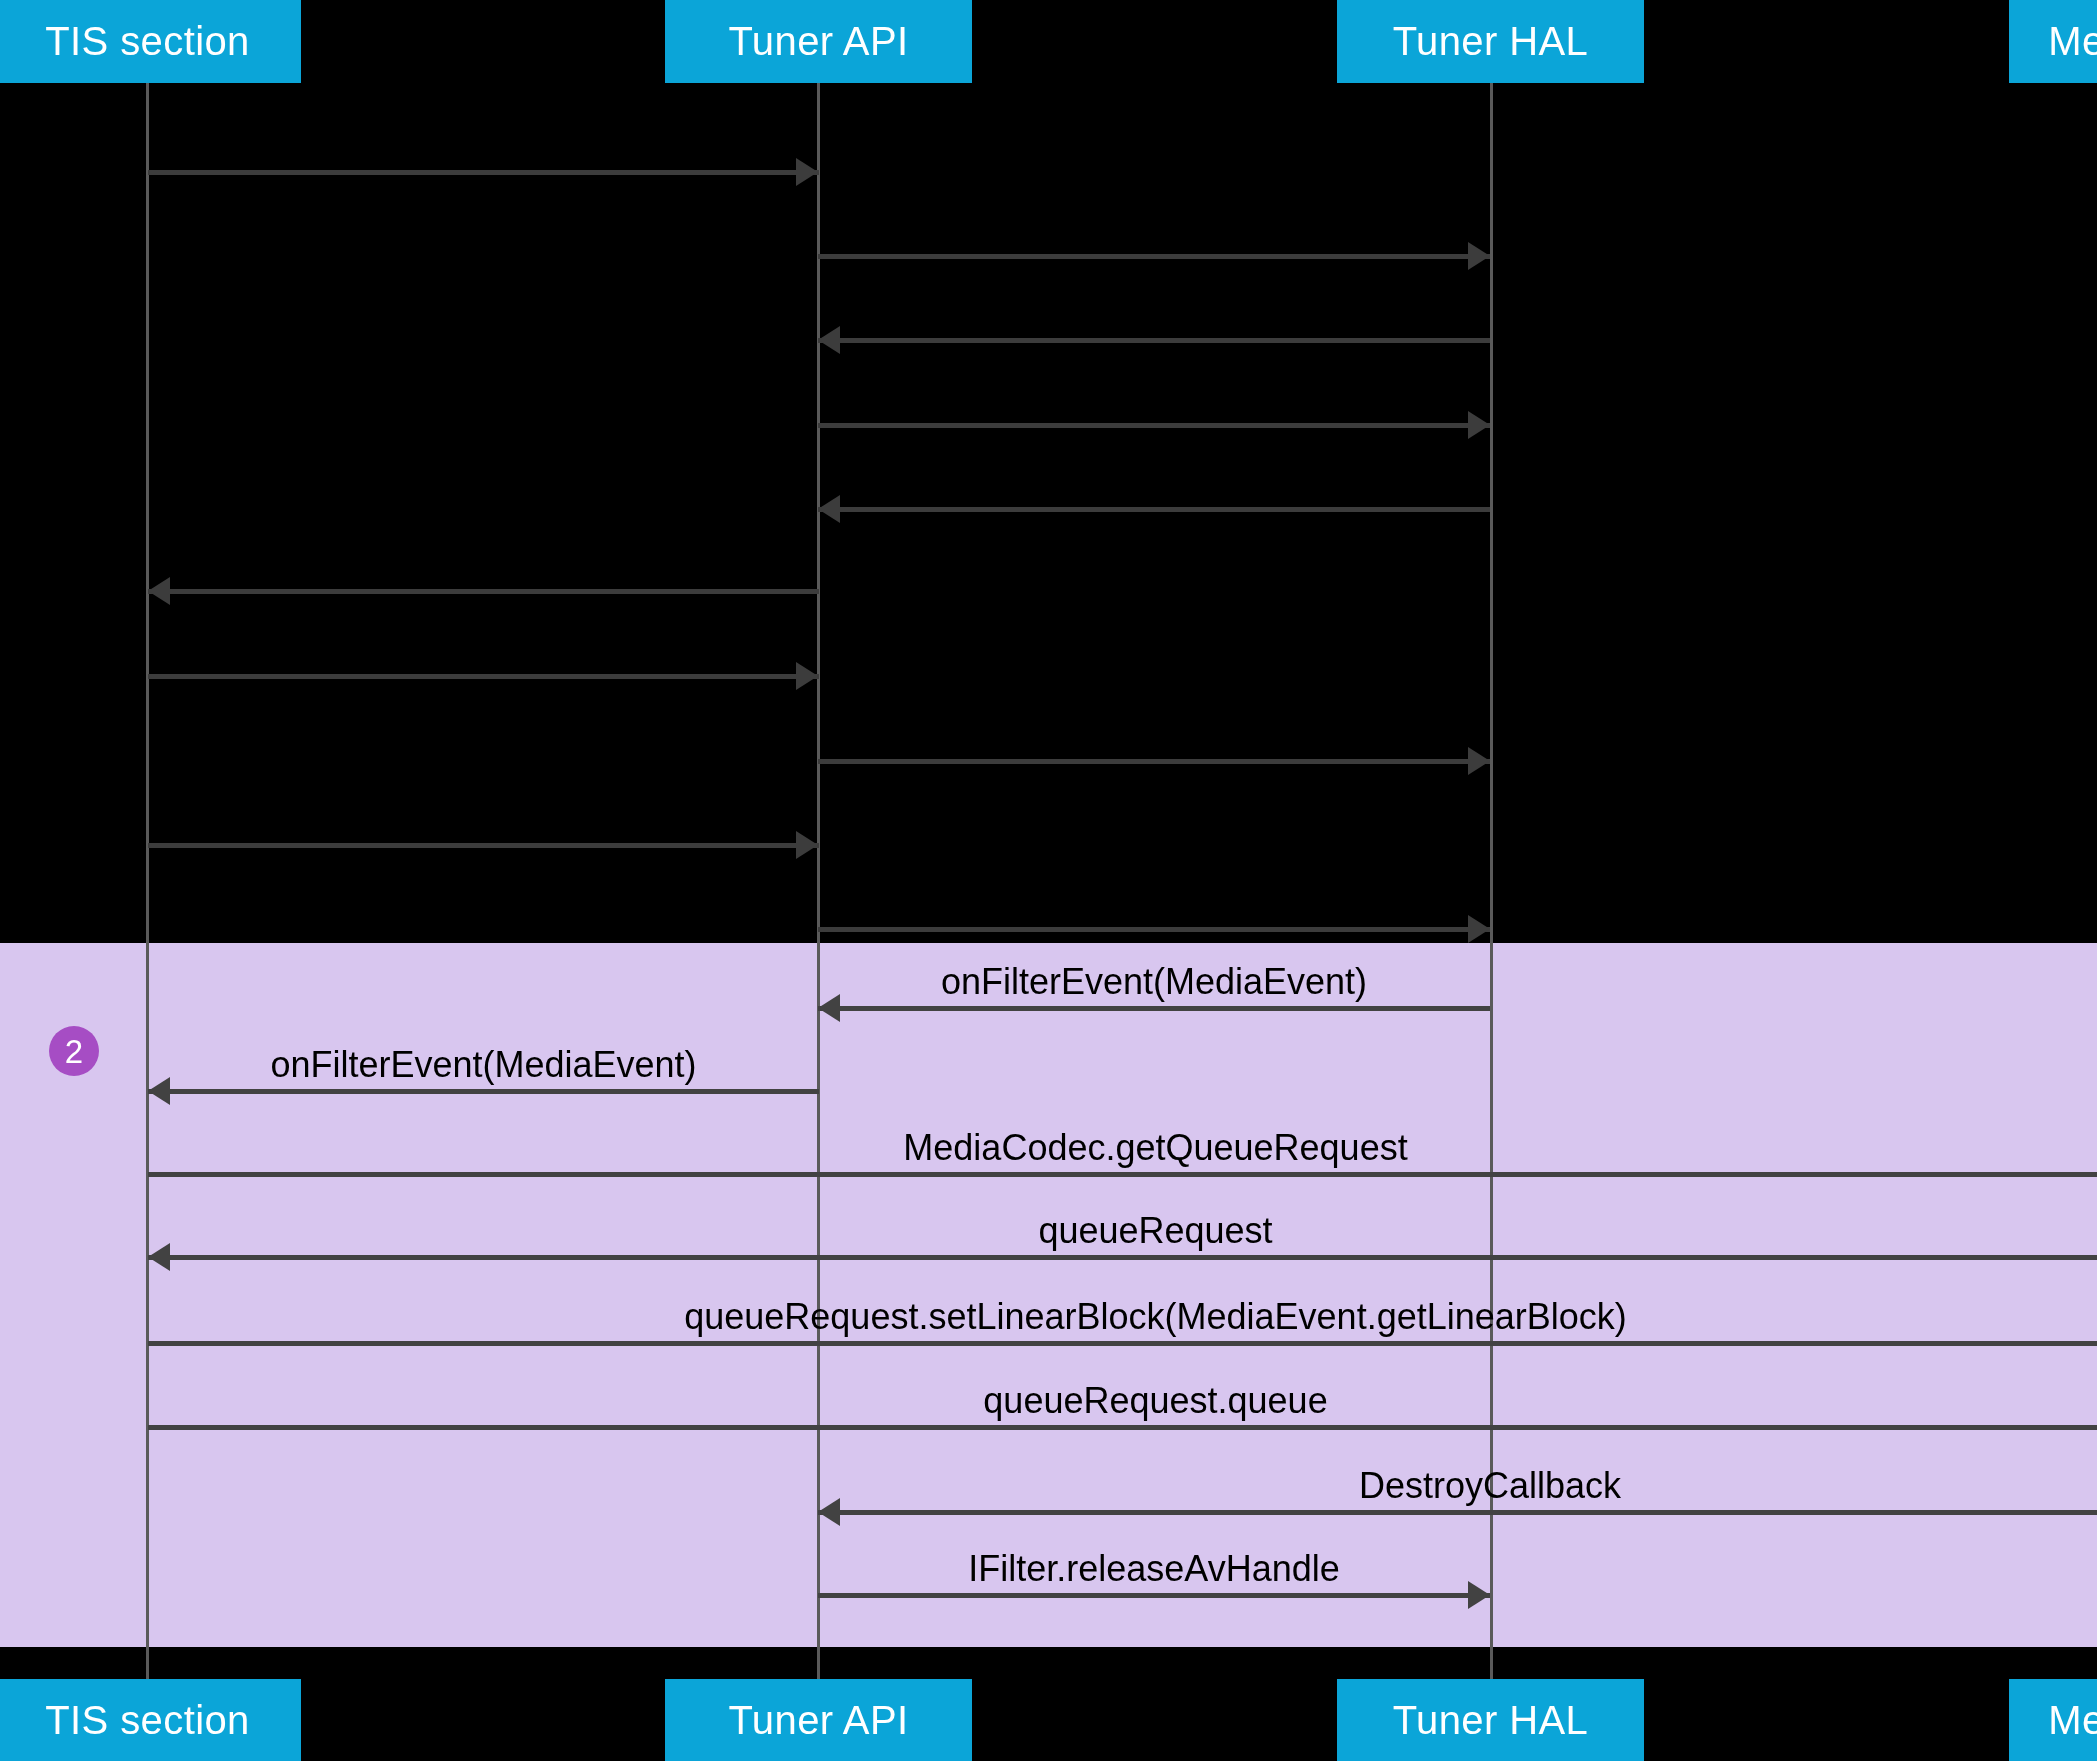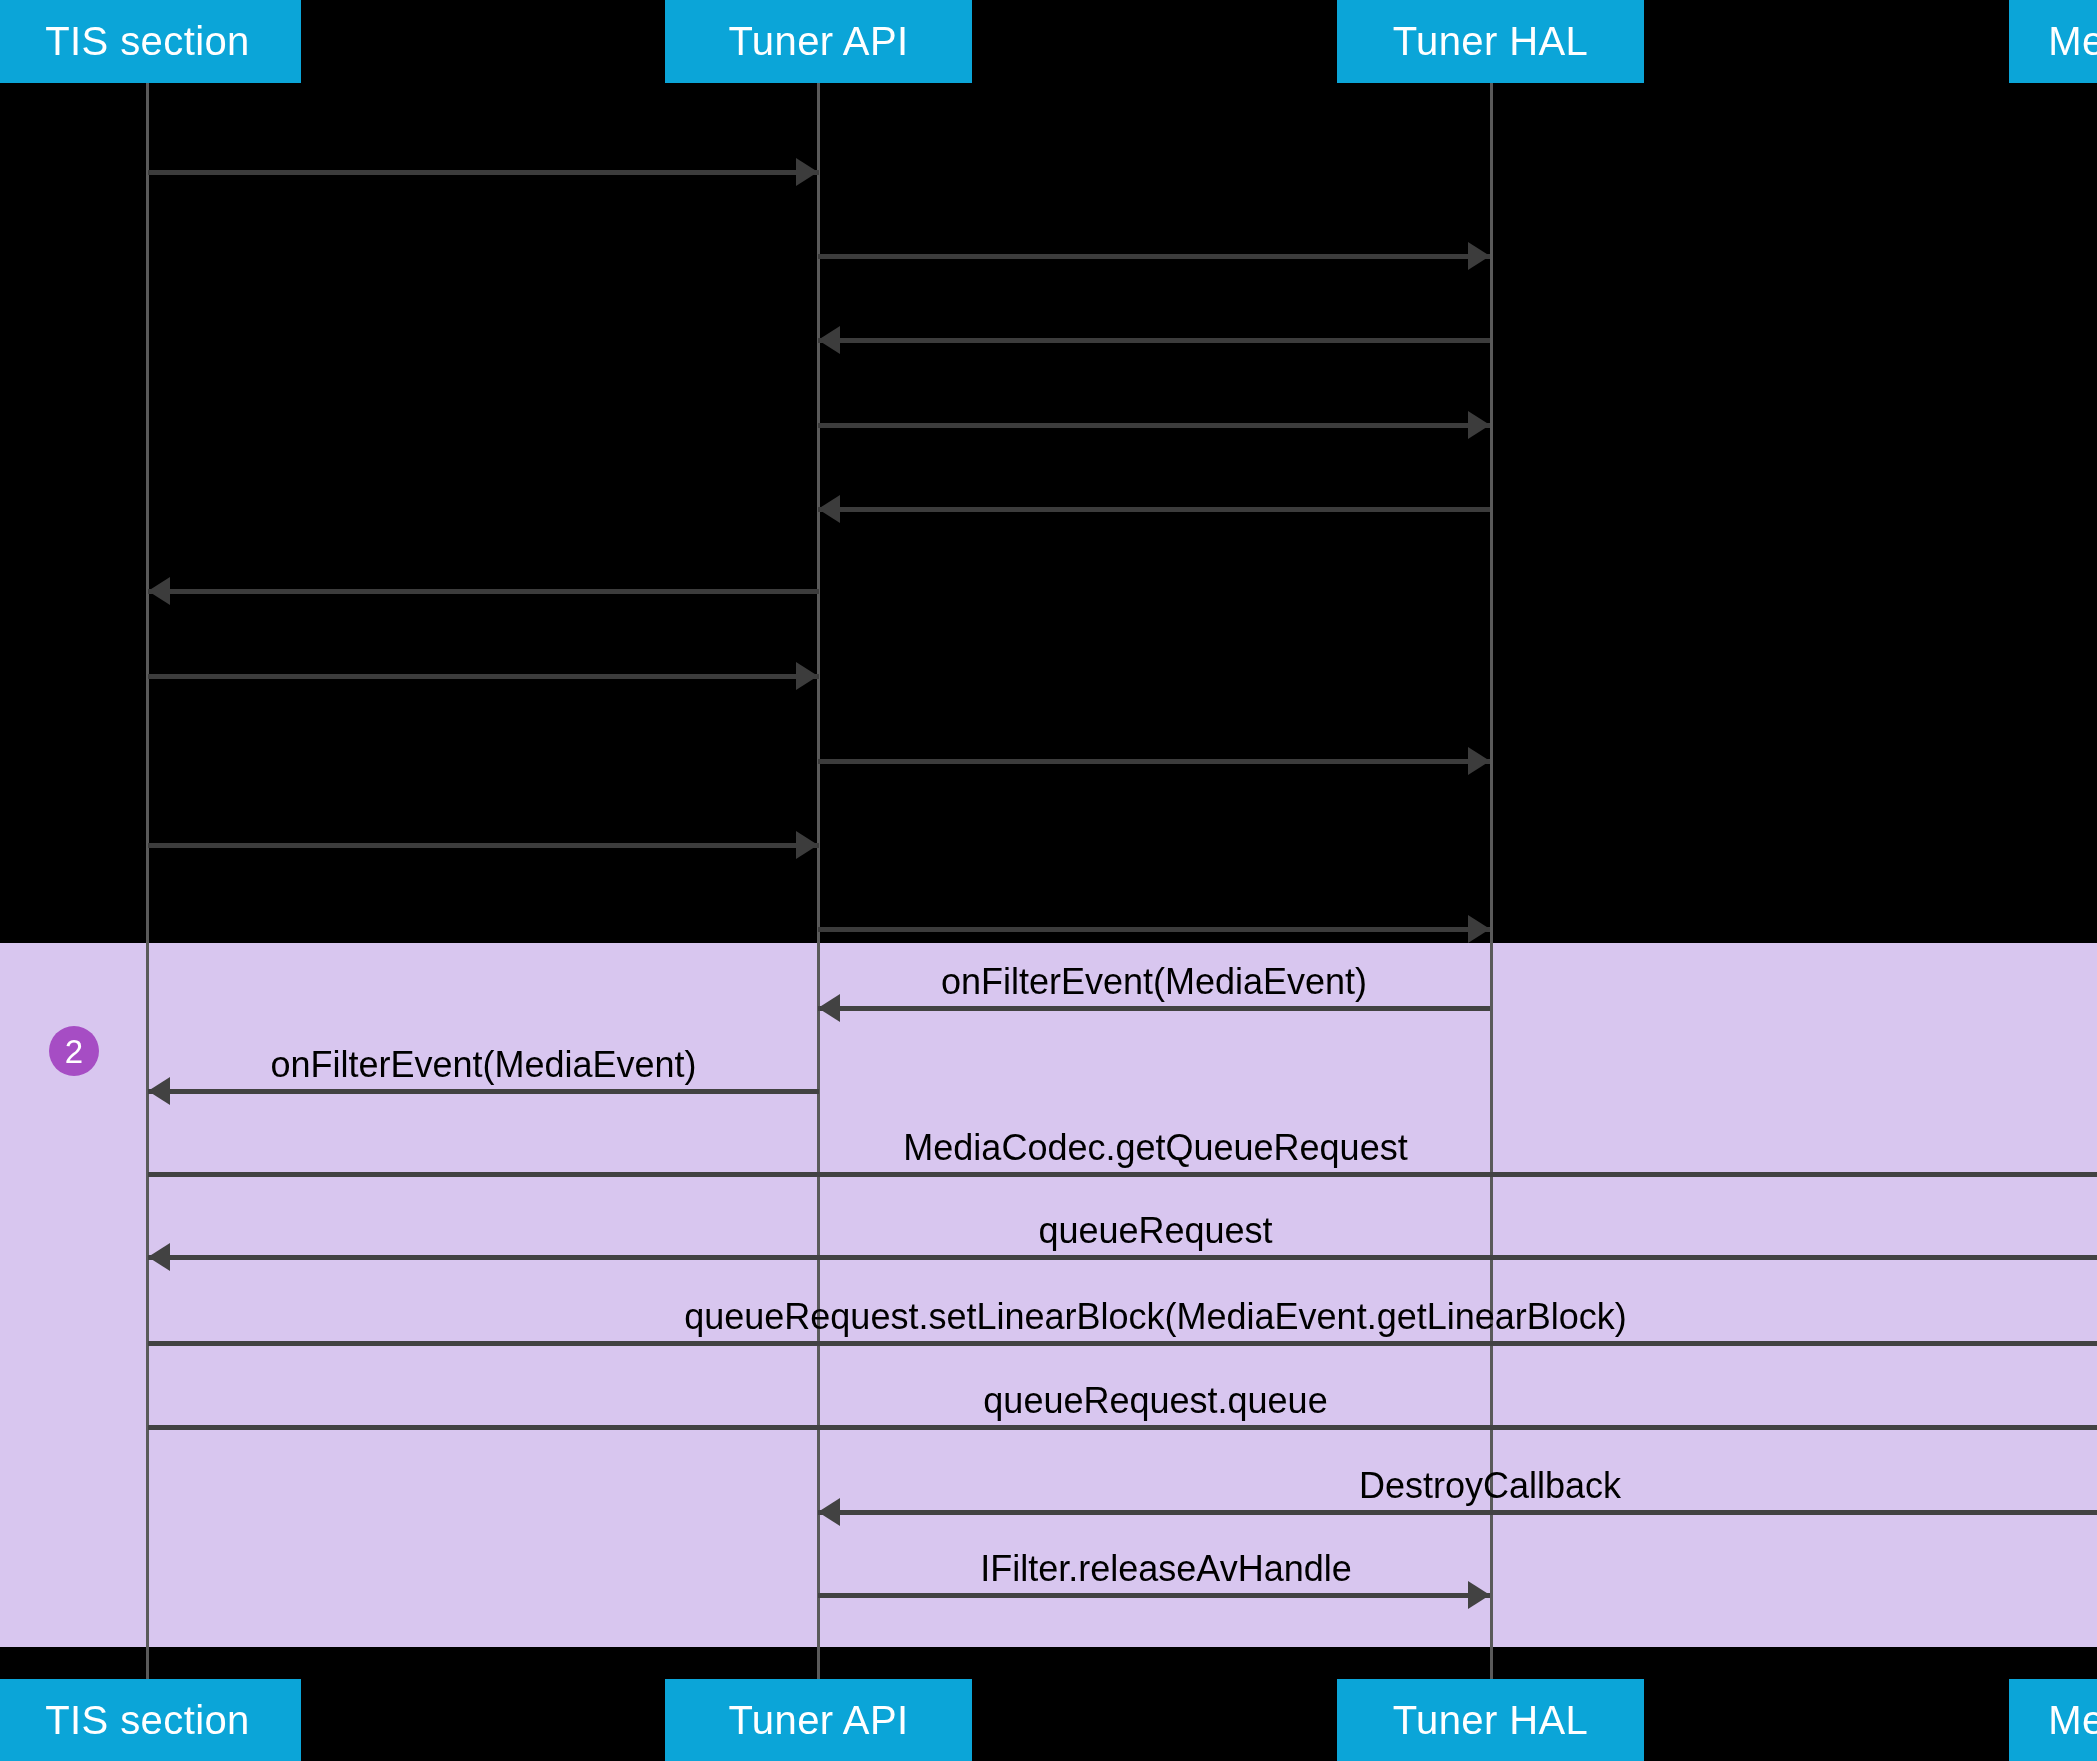--- a/index.html
+++ b/index.html
@@ -153,21 +153,21 @@
         <div class="label" style="left: 0px; width: 2015px; top: -42px;">queueRequest.queue</div>
       </div>
       <div class="msg" style="left: 818px; top: 1510px; width: 1344px;">
         <div class="line" style="width: 1344px;"></div>
         <div class="head left" style="top: -12px; left: 0px;"></div>
         <div class="label" style="left: 0px; width: 1344px; top: -42px;">DestroyCallback</div>
       </div>
       <div class="msg" style="left: 818px; top: 1593px; width: 672px;">
         <div class="line" style="width: 672px;"></div>
         <div class="head right" style="top: -12px; left: 650px;"></div>
-        <div class="label" style="left: 12px; width: 672px; top: -42px;">IFilter.releaseAvHandle</div>
+        <div class="label" style="left: 0px; width: 672px; top: -42px;">IFilter.releaseAvHandle</div>
       </div>
     </div>
 
   <div class="badge" id="step-badge" style="left: 49px; top: 1026px; width: 50px; height: 50px; background: rgb(166, 77, 196); color: rgb(255, 255, 255);">2</div>
 
   <div id="participants-top">
       <div class="pbox" style="left: -6px; top: 0px; width: 307px; height: 83px; background: rgb(11, 165, 216); color: rgb(255, 255, 255);">
         <span>TIS section</span>
       </div>
       <div class="pbox" style="left: 665px; top: 0px; width: 307px; height: 83px; background: rgb(11, 165, 216); color: rgb(255, 255, 255);">

